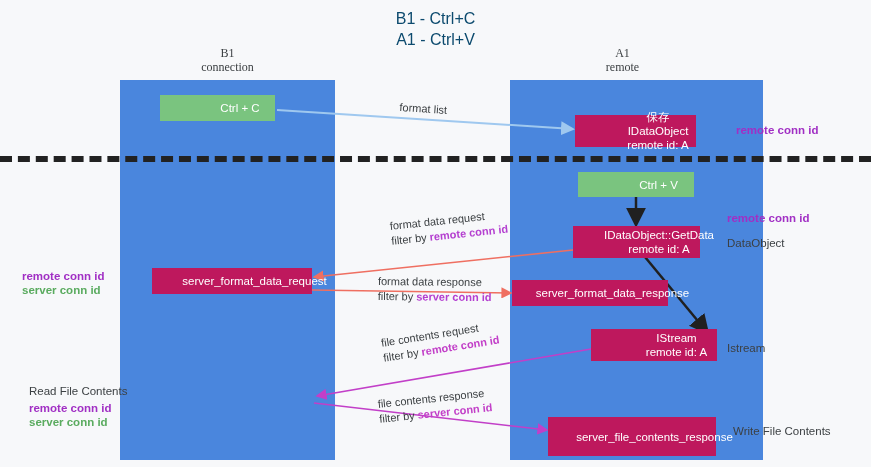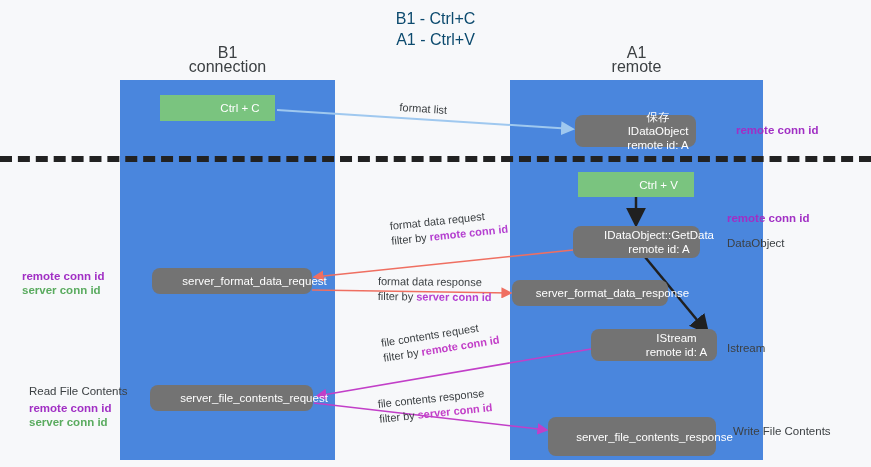--- a/index.html
+++ b/index.html
@@ -30,24 +30,25 @@
     text-align: center;
     font-size: 16px;
     line-height: 21px;
     color: #0c4a6e;
     white-space: pre;
   }
 
   
   .col-head {
     text-align: center;
-    font-size: 16px;
+    font-size: 12px;
     line-height: 14px;
     color: #3c4043;
     white-space: pre;
+    font-family: Liberation Serif, serif;
   }
 
   
   .lane {
     background: #4a86dd;
   }
   .lane-b1 { left: 120px; top: 80px; width: 215px; height: 380px; }
   .lane-a1 { left: 510px; top: 80px; width: 253px; height: 380px; }
 
   
@@ -66,21 +67,21 @@
     align-items: center;
     justify-content: center;
     color: #ffffff;
     font-size: 11.5px;
     line-height: 14px;
     text-align: center;
     white-space: pre-line;
     padding-left: 45px;
   }
   .node-green { background: #7ac47f; }
-  .node-orange { background: #737373; border-radius: 8px; }
+  .node-orange { background: #be185d; }
 
   
   .ann {
     font-size: 11.5px;
     line-height: 14px;
     white-space: pre-line;
   }
   .ann-purple { color: #a12fc4; font-weight: bold; }
   .ann-green  { color: #5aab5f; font-weight: bold; }
   .ann-plain  { color: #3c4043; }
@@ -110,21 +111,21 @@
 <div class="stage">
 
   <div class="abs title">B1 - Ctrl+C
 A1 - Ctrl+V</div>
 
   <div class="abs lane lane-b1"></div>
   <div class="abs lane lane-a1"></div>
 
   <div class="abs col-head" style="left:120px; top:46px; width:215px;">B1
 connection</div>
-  <div class="abs col-head" style="left:510px; top:46px; width:253px;">A1
+  <div class="abs col-head" style="left:496px; top:46px; width:253px;">A1
 remote</div>
 
   <svg class="overlay" viewBox="0 0 871 467">
     <defs>
       <marker id="ah-blue" markerWidth="7" markerHeight="7" refX="6" refY="3.5" orient="auto">
         <path d="M0,0 L7,3.5 L0,7 z" fill="#9fc8ef"></path>
       </marker>
       <marker id="ah-red" markerWidth="7" markerHeight="7" refX="6" refY="3.5" orient="auto">
         <path d="M0,0 L7,3.5 L0,7 z" fill="#ef6f61"></path>
       </marker>
@@ -163,21 +164,20 @@
   <div class="abs node node-orange" style="left:573px; top:226px; width:127px; height:32px;">IDataObject::GetData
 remote id: A</div>
 
   <div class="abs node node-orange" style="left:152px; top:268px; width:160px; height:26px;">server_format_data_request</div>
 
   <div class="abs node node-orange" style="left:512px; top:280px; width:156px; height:26px;">server_format_data_response</div>
 
   <div class="abs node node-orange" style="left:591px; top:329px; width:126px; height:32px;">IStream
 remote id: A</div>
 
-  <div class="abs node node-orange" style="left:150px; top:385px; width:163px; height:26px;">server_file_contents_request</div>
 
   <div class="abs node node-orange" style="left:548px; top:417px; width:168px; height:39px;">server_file_contents_response</div>
 
   <div class="abs ann ann-purple" style="left:736px; top:123px;">remote conn id</div>
 
   <div class="abs ann ann-purple" style="left:727px; top:211px;">remote conn id</div>
 
   <div class="abs ann ann-plain" style="left:727px; top:236px;">DataObject</div>
 
   <div class="abs ann ann-plain" style="left:727px; top:341px;">Istream</div>

